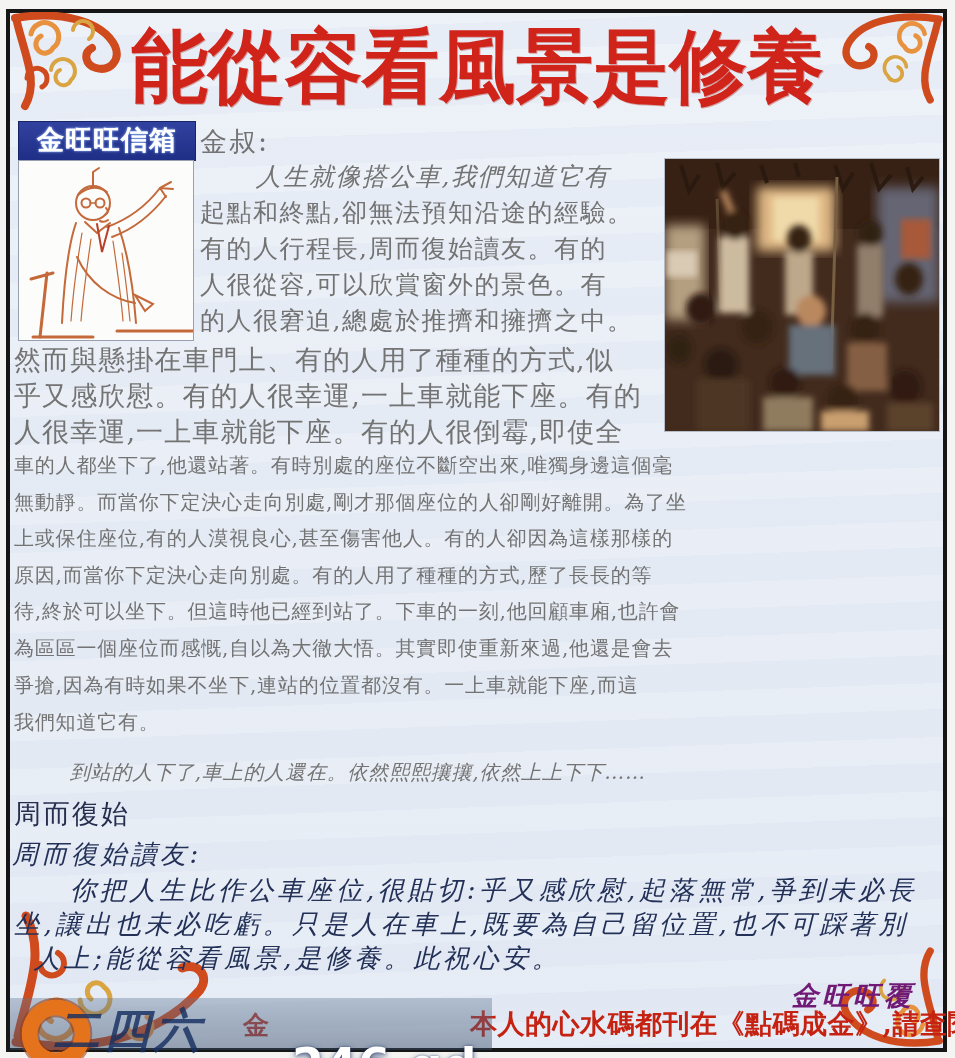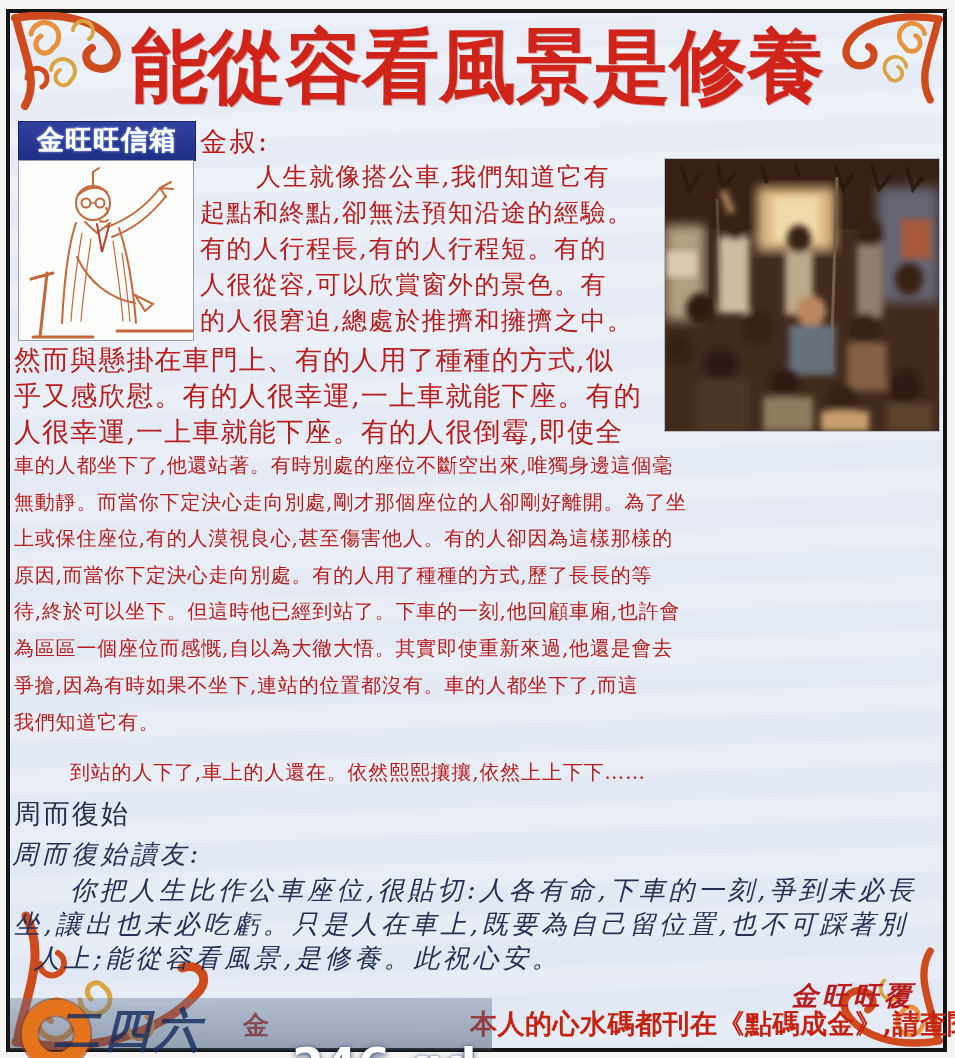--- a/index.html
+++ b/index.html
@@ -36,36 +36,36 @@
     position:absolute;left:18px;top:160px;width:176px;height:181px;
     background:#fcfcfa;border:1px solid #99a0ad;box-sizing:border-box;
   }
   
   .photo{
     position:absolute;left:664px;top:158px;width:276px;height:274px;
     border:1px solid #b7bdc8;box-sizing:border-box;background:#2c1b15;
   }
   
   .ln{
-    position:absolute;white-space:nowrap;color:#b91c1c;
+    position:absolute;white-space:nowrap;color:#737373;
     font-weight:500;
   }
   .la{left:200px;width:465px;font-size:25px;letter-spacing:1.5px;}
   .lb{left:14px;width:650px;font-size:27px;letter-spacing:1.1px;}
   .lc{left:14px;width:928px;font-size:20px;letter-spacing:0.8px;}
   .salut{left:200px;font-size:27px;letter-spacing:2px;}
-  .indent2{padding-left:56px;}
+  .indent2{padding-left:56px;font-style:italic;}
   .sig{left:14px;width:918px;text-align:left;font-size:27px;letter-spacing:2px;color:#262e4e;}
   
   .reply{
     position:absolute;white-space:nowrap;color:#233158;
     font-style:italic;font-size:26px;letter-spacing:3.6px;font-weight:500;
   }
   .reply-sig{
-    position:absolute;right:40px;white-space:nowrap;color:#b91c1c;
+    position:absolute;right:40px;white-space:nowrap;color:#701a75;
     font-style:italic;font-size:27px;letter-spacing:4px;font-weight:bold;
   }
   
   .notice{
     position:absolute;left:470px;top:1006px;white-space:nowrap;
     color:#c62212;font-weight:bold;font-size:27px;letter-spacing:0.5px;
   }
   .notice-partial{
     position:absolute;left:243px;top:1008px;color:rgba(178,38,26,.9);
     font-weight:bold;font-size:26px;z-index:1;
@@ -228,42 +228,42 @@
       <ellipse cx="14" cy="190" rx="13" ry="15" fill="#1f120c"></ellipse>
     </g>
     <rect width="274" height="272" fill="#c87c3c" opacity="0.12"></rect>
   </svg>
 </div>
 
 <div class="ln salut" style="top:124px">金叔:</div>
 
 <div class="ln la indent2" style="top:160px">人生就像搭公車,我們知道它有</div>
 <div class="ln la" style="top:196px">起點和終點,卻無法預知沿途的經驗。</div>
-<div class="ln la" style="top:232px">有的人行程長,有的人行程短。有的</div>
+<div class="ln la" style="top:232px">有的人行程長,周而復始讀友。有的</div>
 <div class="ln la" style="top:268px">人很從容,可以欣賞窗外的景色。有</div>
 <div class="ln la" style="top:304px">的人很窘迫,總處於推擠和擁擠之中。</div>
 
 <div class="ln lb" style="top:342px">然而與懸掛在車門上、有的人用了種種的方式,似</div>
 <div class="ln lb" style="top:378px">乎又感欣慰。有的人很幸運,一上車就能下座。有的</div>
 <div class="ln lb" style="top:414px">人很幸運,一上車就能下座。有的人很倒霉,即使全</div>
 
 <div class="ln lc" style="top:452px">車的人都坐下了,他還站著。有時別處的座位不斷空出來,唯獨身邊這個毫</div>
 <div class="ln lc" style="top:489px">無動靜。而當你下定決心走向別處,剛才那個座位的人卻剛好離開。為了坐</div>
 <div class="ln lc" style="top:525px">上或保住座位,有的人漠視良心,甚至傷害他人。有的人卻因為這樣那樣的</div>
 <div class="ln lc" style="top:562px">原因,而當你下定決心走向別處。有的人用了種種的方式,歷了長長的等</div>
 <div class="ln lc" style="top:598px">待,終於可以坐下。但這時他已經到站了。下車的一刻,他回顧車廂,也許會</div>
 <div class="ln lc" style="top:635px">為區區一個座位而感慨,自以為大徹大悟。其實即使重新來過,他還是會去</div>
-<div class="ln lc" style="top:672px">爭搶,因為有時如果不坐下,連站的位置都沒有。車的人都坐下了,而這</div>
+<div class="ln lc" style="top:672px">爭搶,因為有時如果不坐下,連站的位置都沒有。一上車就能下座,而這</div>
 <div class="ln lc" style="top:709px">我們知道它有。</div>
 
 <div class="ln lc indent2" style="top:759px">到站的人下了,車上的人還在。依然熙熙攘攘,依然上上下下……</div>
 <div class="ln sig" style="top:796px">周而復始</div>
 
 <div class="reply" style="left:12px;top:837px">周而復始讀友:</div>
-<div class="reply" style="left:70px;top:873px">你把人生比作公車座位,很貼切:人各有命,下車的一刻,爭到未必長</div>
+<div class="reply" style="left:70px;top:873px">你把人生比作公車座位,很貼切:乎又感欣慰,起落無常,爭到未必長</div>
 <div class="reply" style="left:14px;top:907px">坐,讓出也未必吃虧。只是人在車上,既要為自己留位置,也不可踩著別</div>
 <div class="reply" style="left:34px;top:941px">人上;能從容看風景,是修養。此祝心安。</div>
 <div class="reply-sig" style="top:978px">金旺旺覆</div>
 
 <div class="notice-partial">金</div>
 <div class="notice">本人的心水碼都刊在《點碼成金》,請查閱。</div>
 <div class="wm-bar"></div>
 <div class="wm-logo"></div>
 <div class="wm-brand">二四六</div>
 <div class="wm-domain">246.gd</div>

